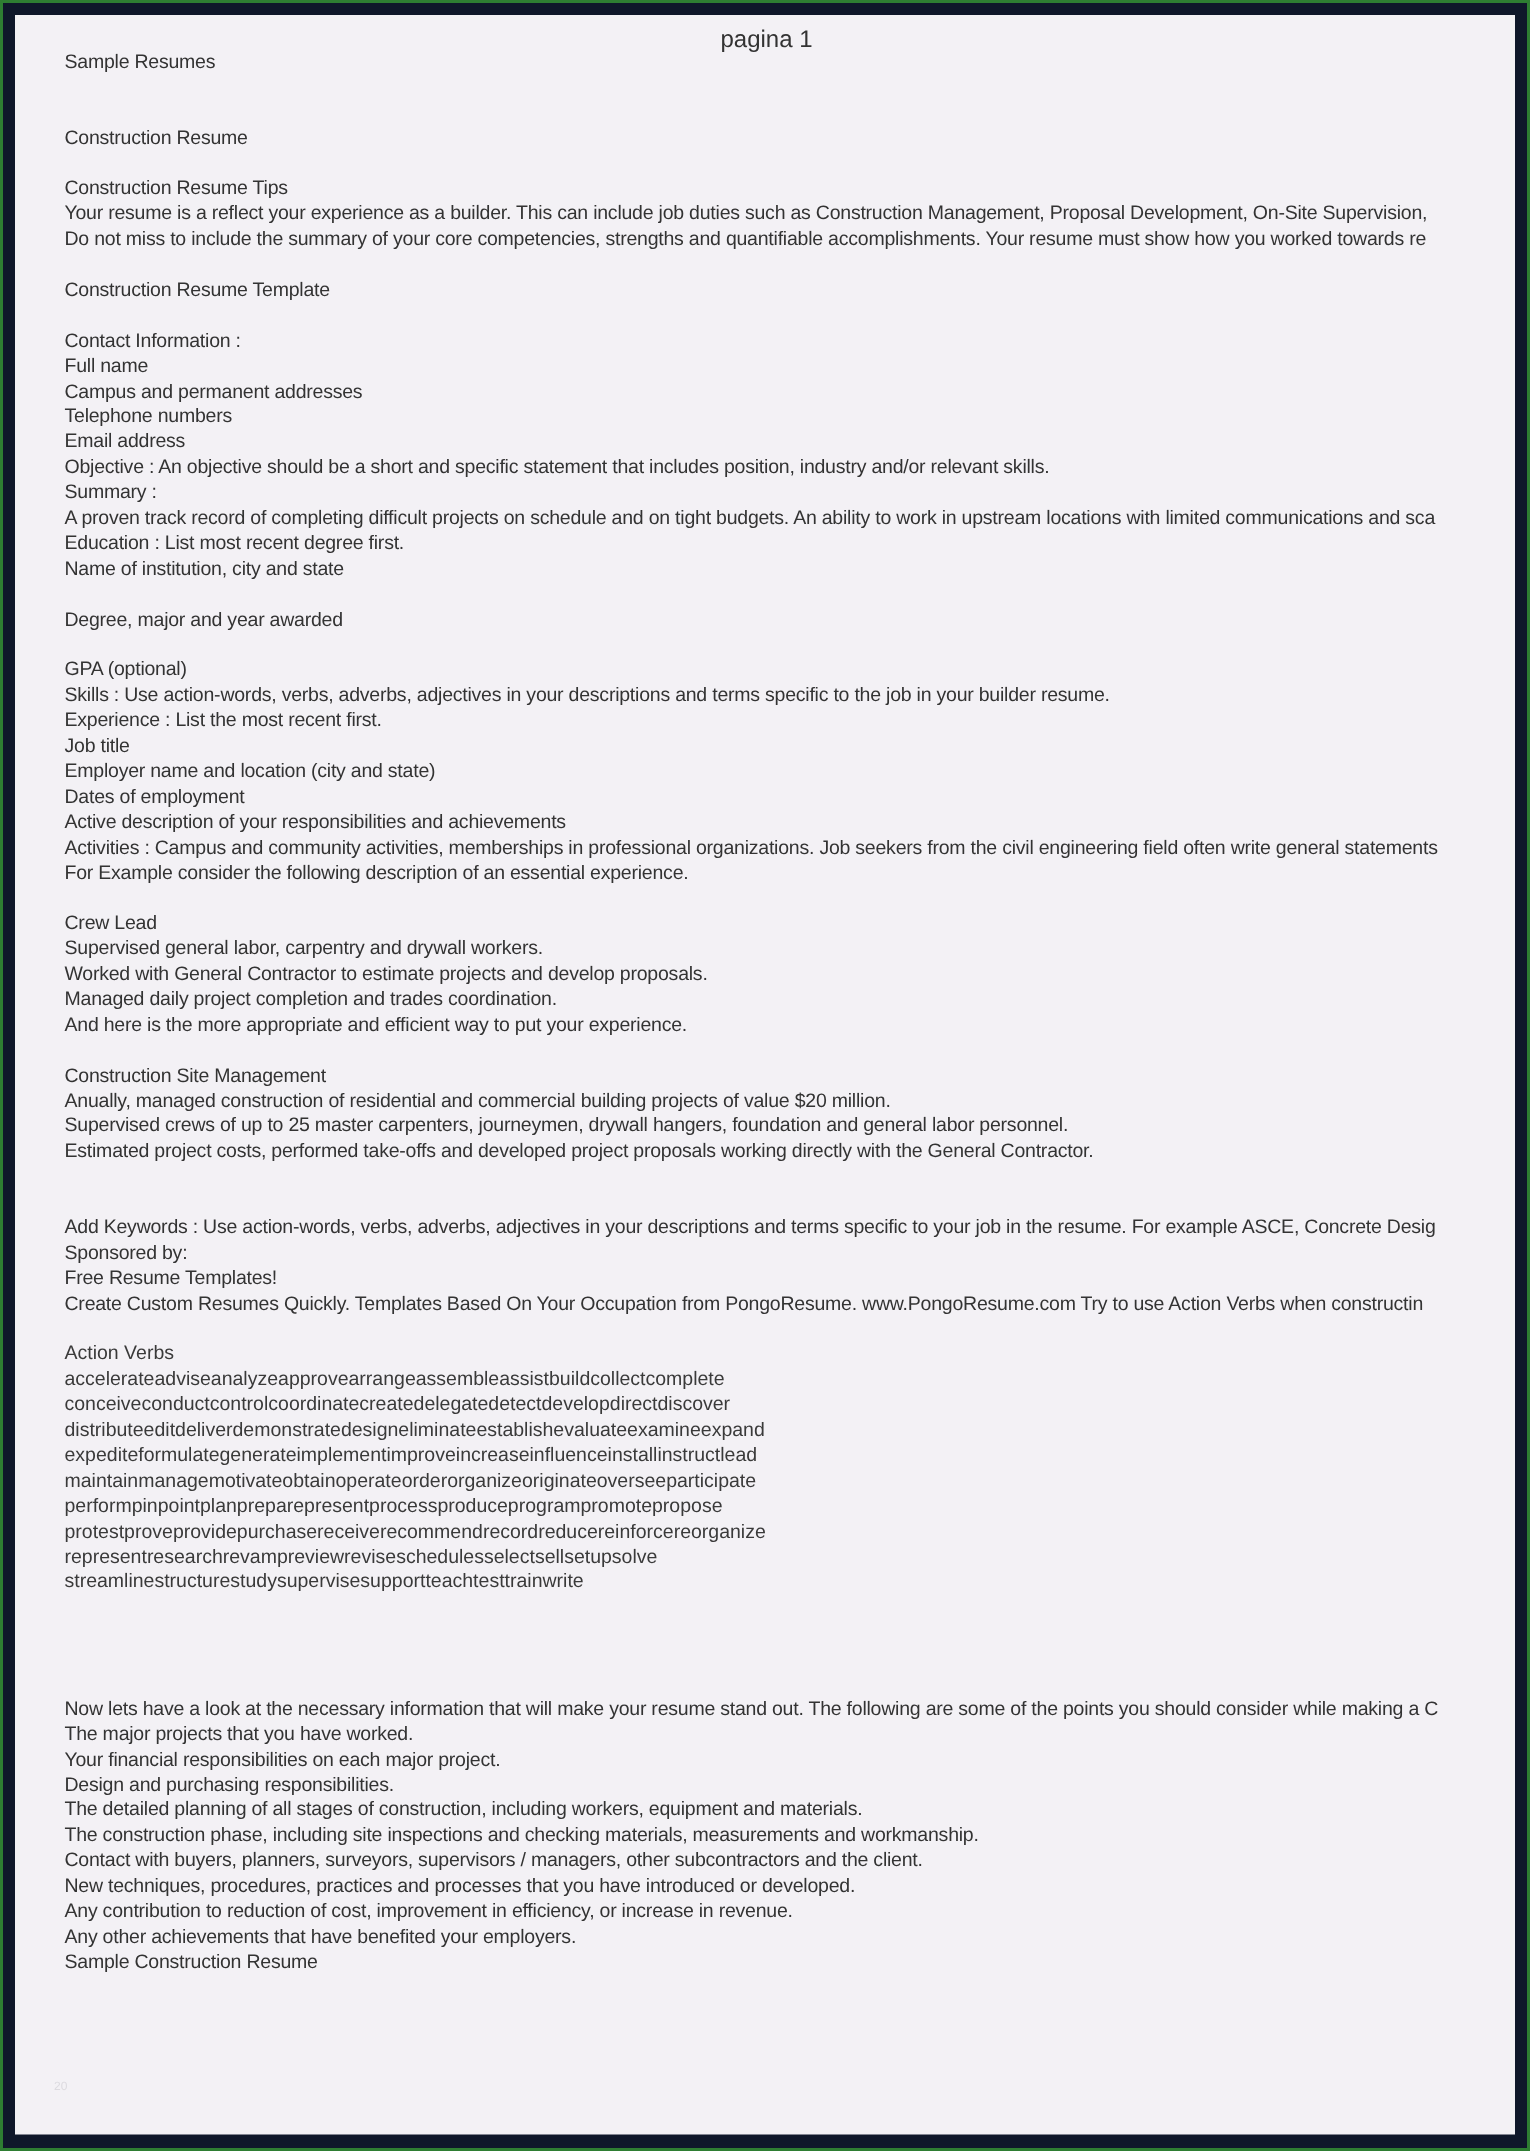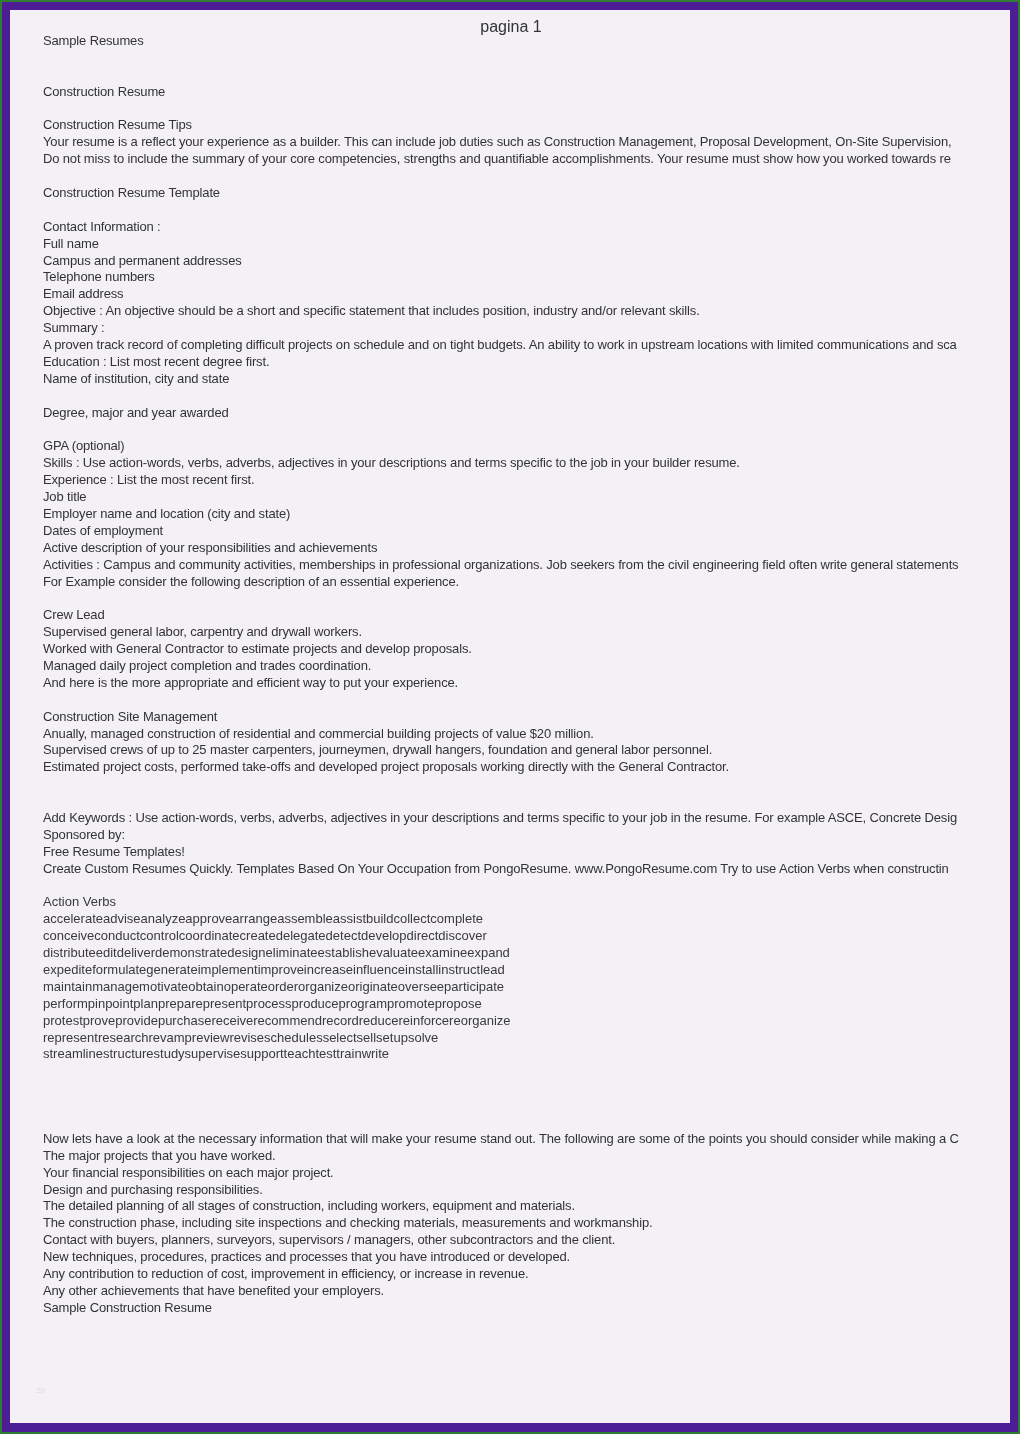--- a/index.html
+++ b/index.html
@@ -4,21 +4,21 @@
   <style>
     html, body { margin: 0; padding: 0; }
     body {
       width: 1020px; height: 1434px; overflow: hidden;
       background: #2e7d32;
       font-family: "Liberation Sans", sans-serif;
     }
     .frame {
       position: absolute; left: 2px; top: 2px; right: 2px; bottom: 2px;
       width: 1016px; height: 1430px;
-      background: #4c1d95;
+      background: #0f172a;
       box-sizing: border-box;
     }
     .page {
       position: absolute; left: 8px; top: 8px;
       width: 1000px; height: 1413px;
       background: #f3f1f5;
       overflow: hidden;
     }
     .page-number {
       position: absolute; top: 8px; left: 0; width: 100%;

